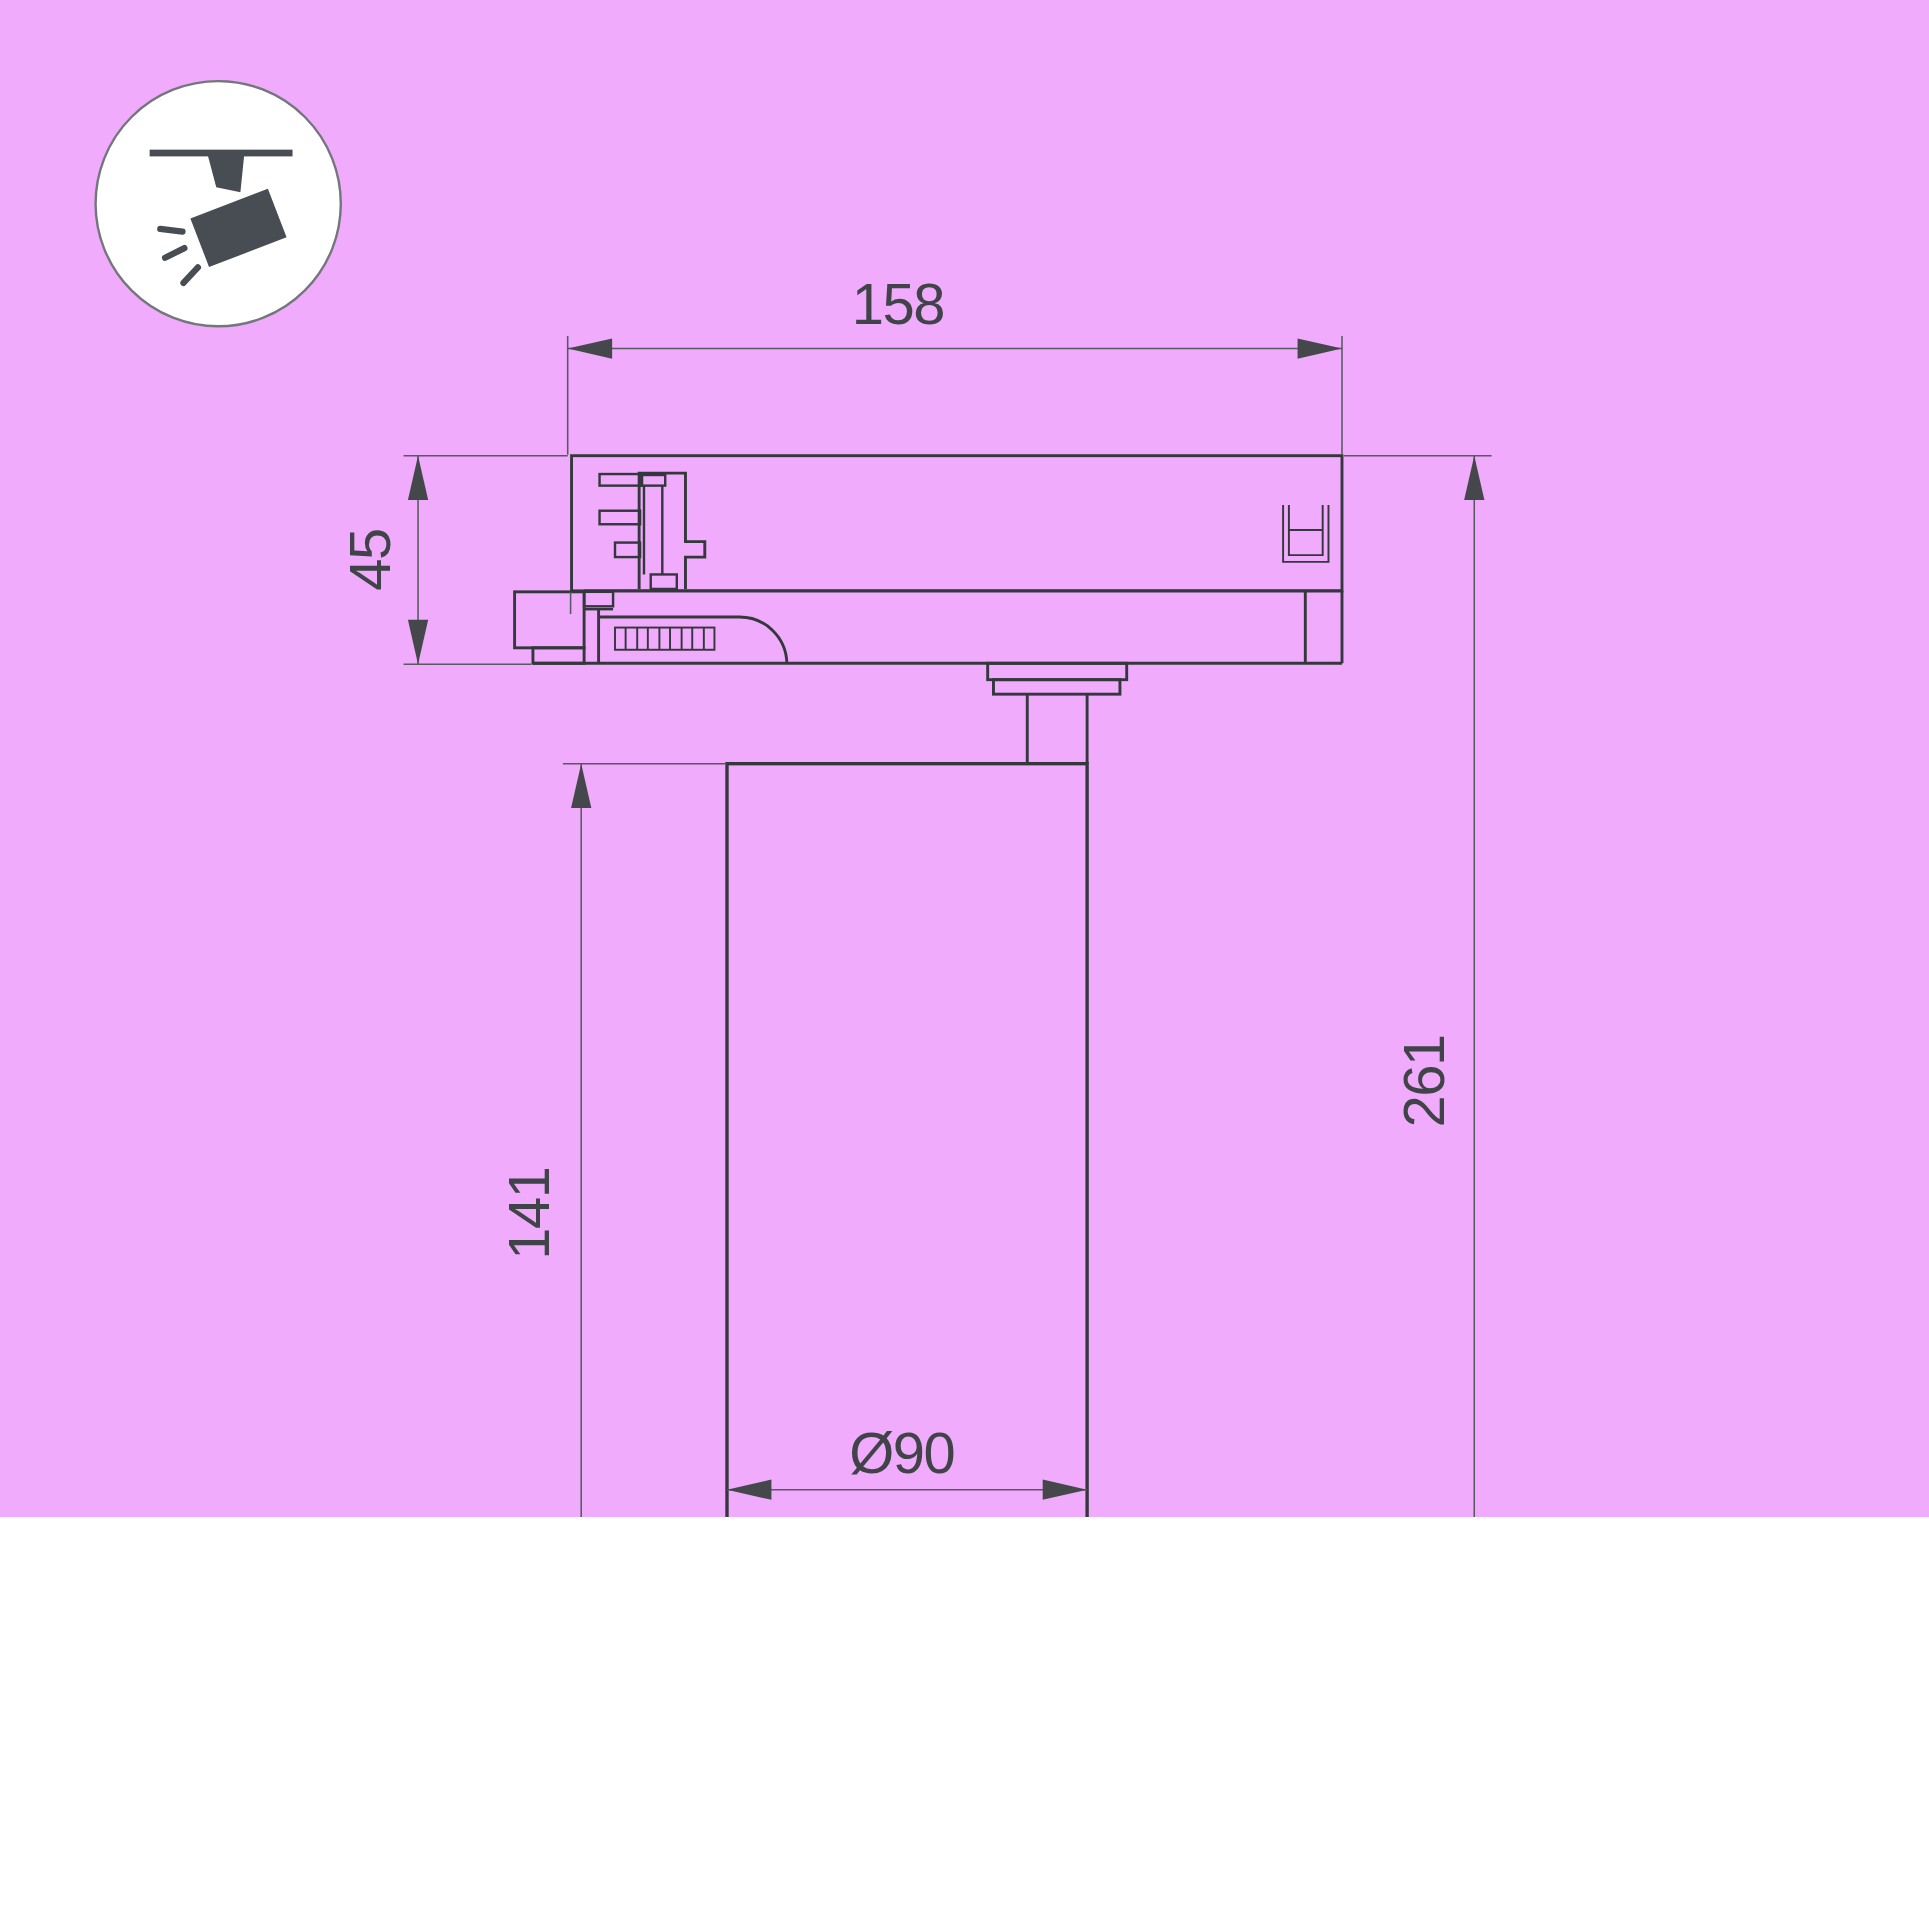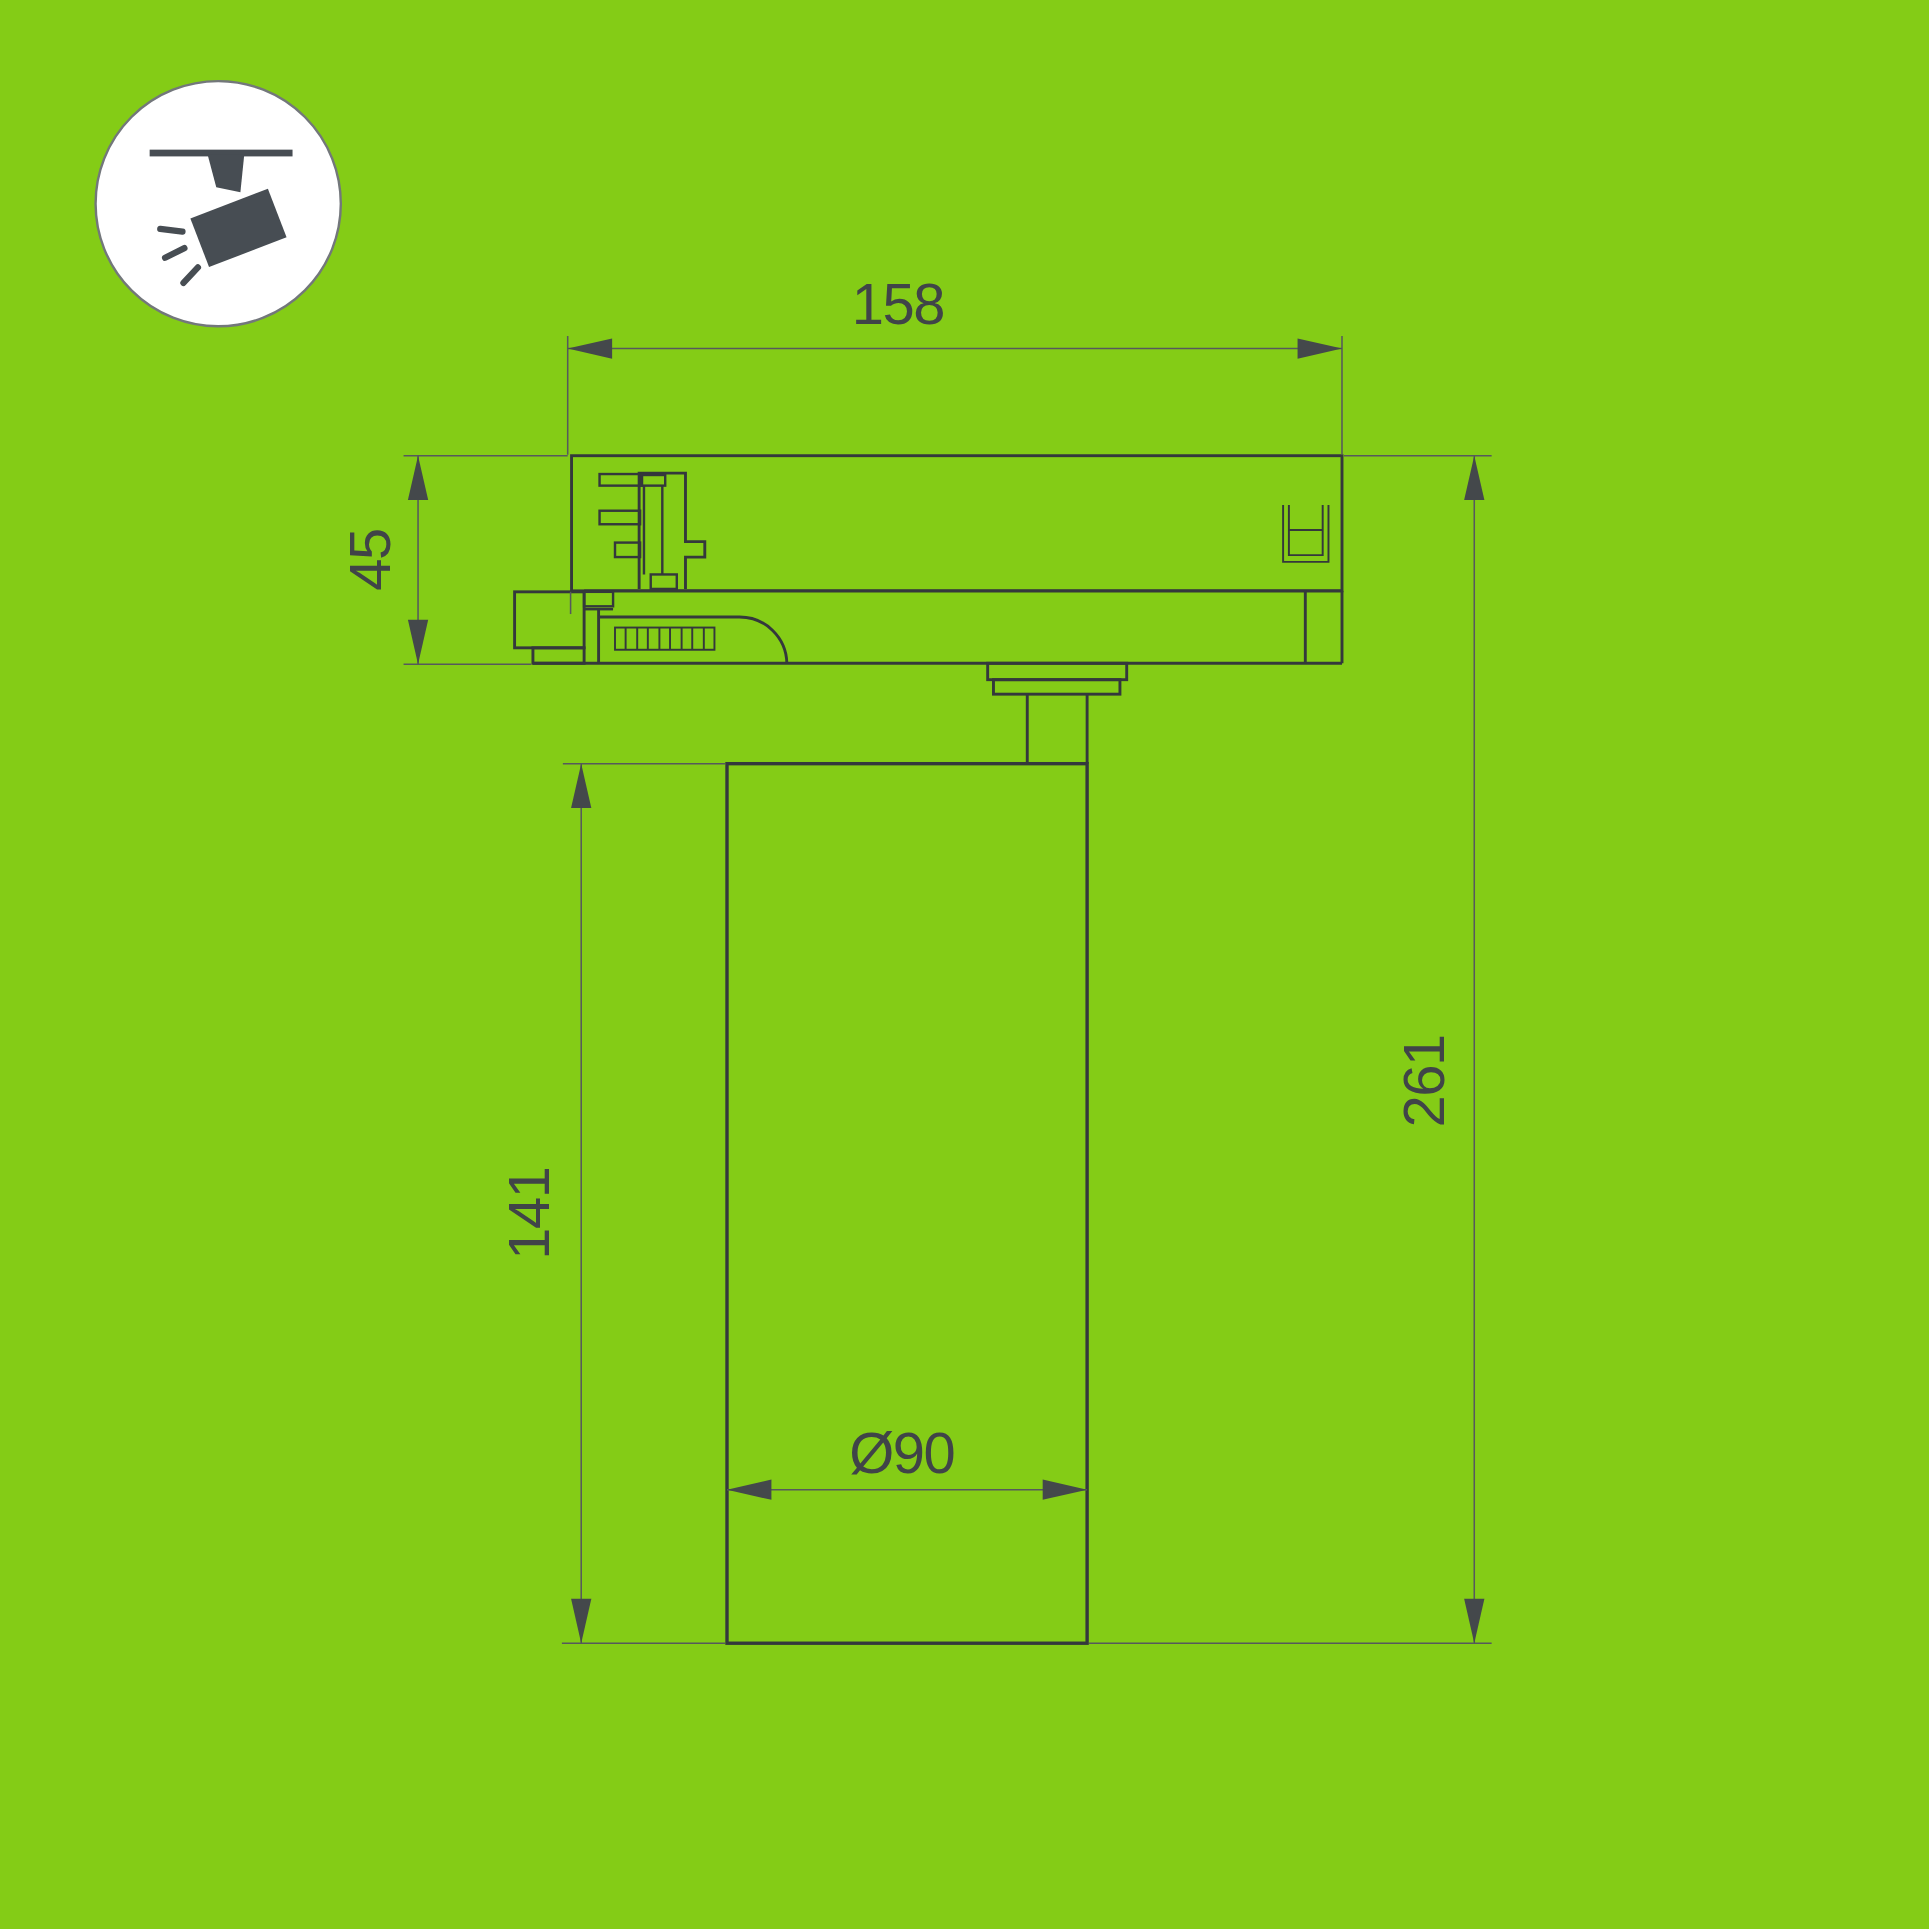--- a/index.html
+++ b/index.html
@@ -1,19 +1,19 @@
 <!DOCTYPE html>
 <html><head>
 <meta charset="utf-8">
 <style>
   html,body{margin:0;padding:0;background:#ffffff;}
   .canvas{
     position:relative;
-    width:1929px;height:1929px;
-    background:#84cc16;
+    width:1929px;height:1517px;
+    background:#f0abfc;
     font-family:"Liberation Sans", sans-serif;
     overflow:hidden;
   }
   svg{position:absolute;inset:0;display:block;}
   .outline{stroke:#34383c;fill:none;}
   .w3{stroke-width:3px;}
   .w25{stroke-width:2.5px;}
   .w2{stroke-width:2px;}
   .thin{stroke:#56595d;stroke-width:1.6px;fill:none;}
   .arrow{fill:#44484b;stroke:none;}

